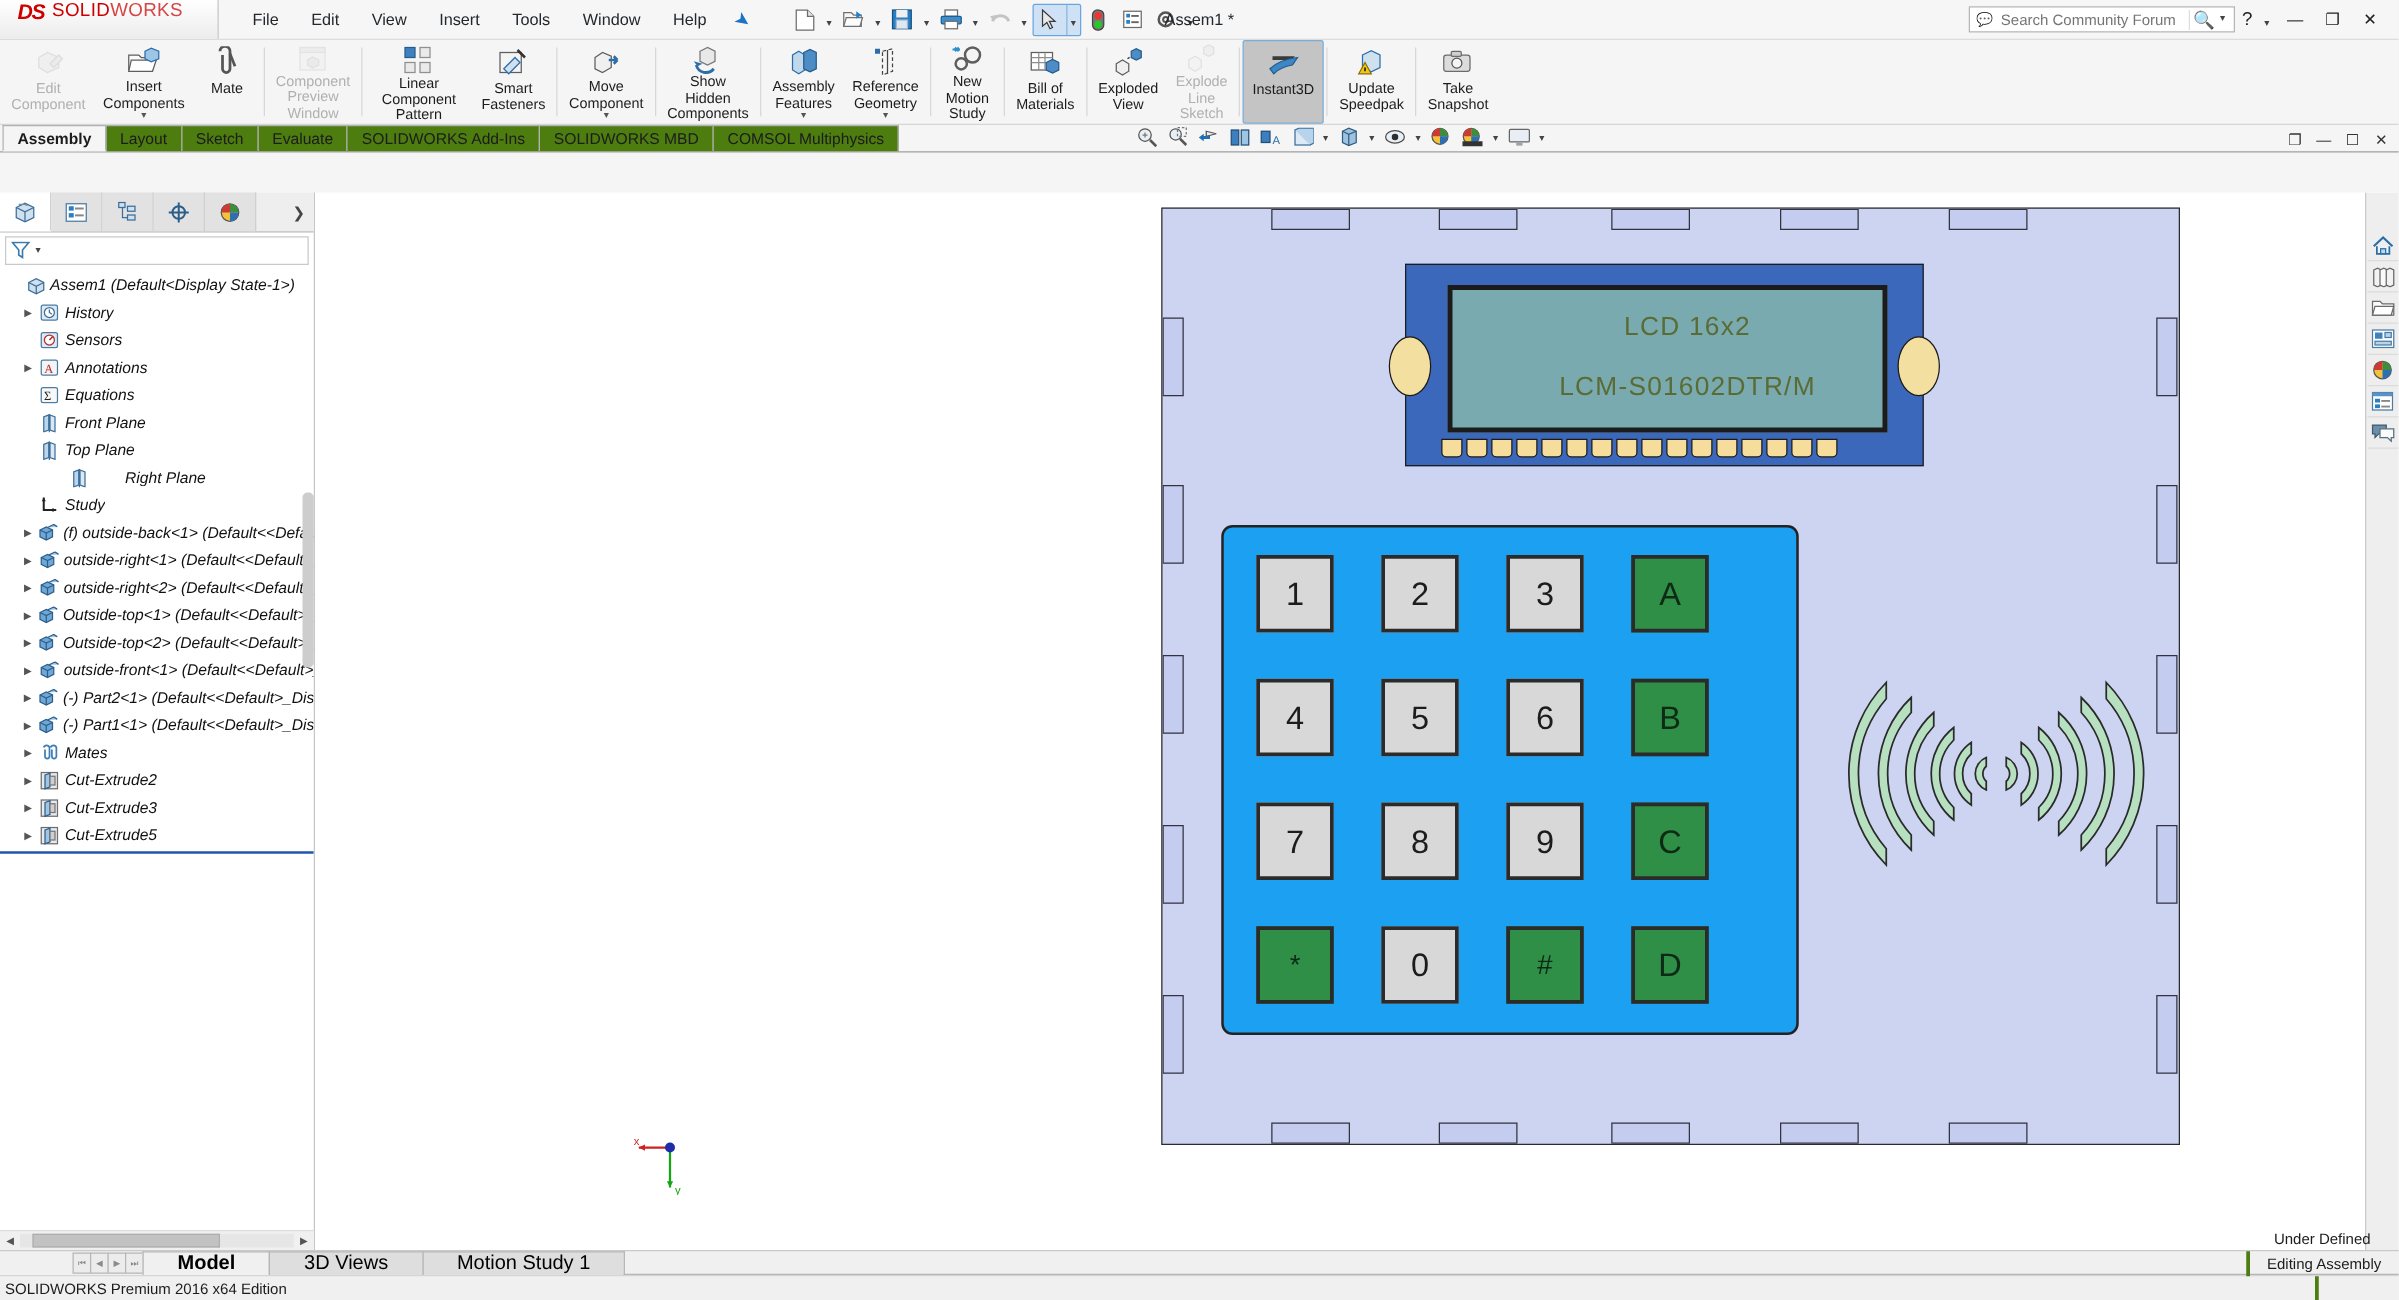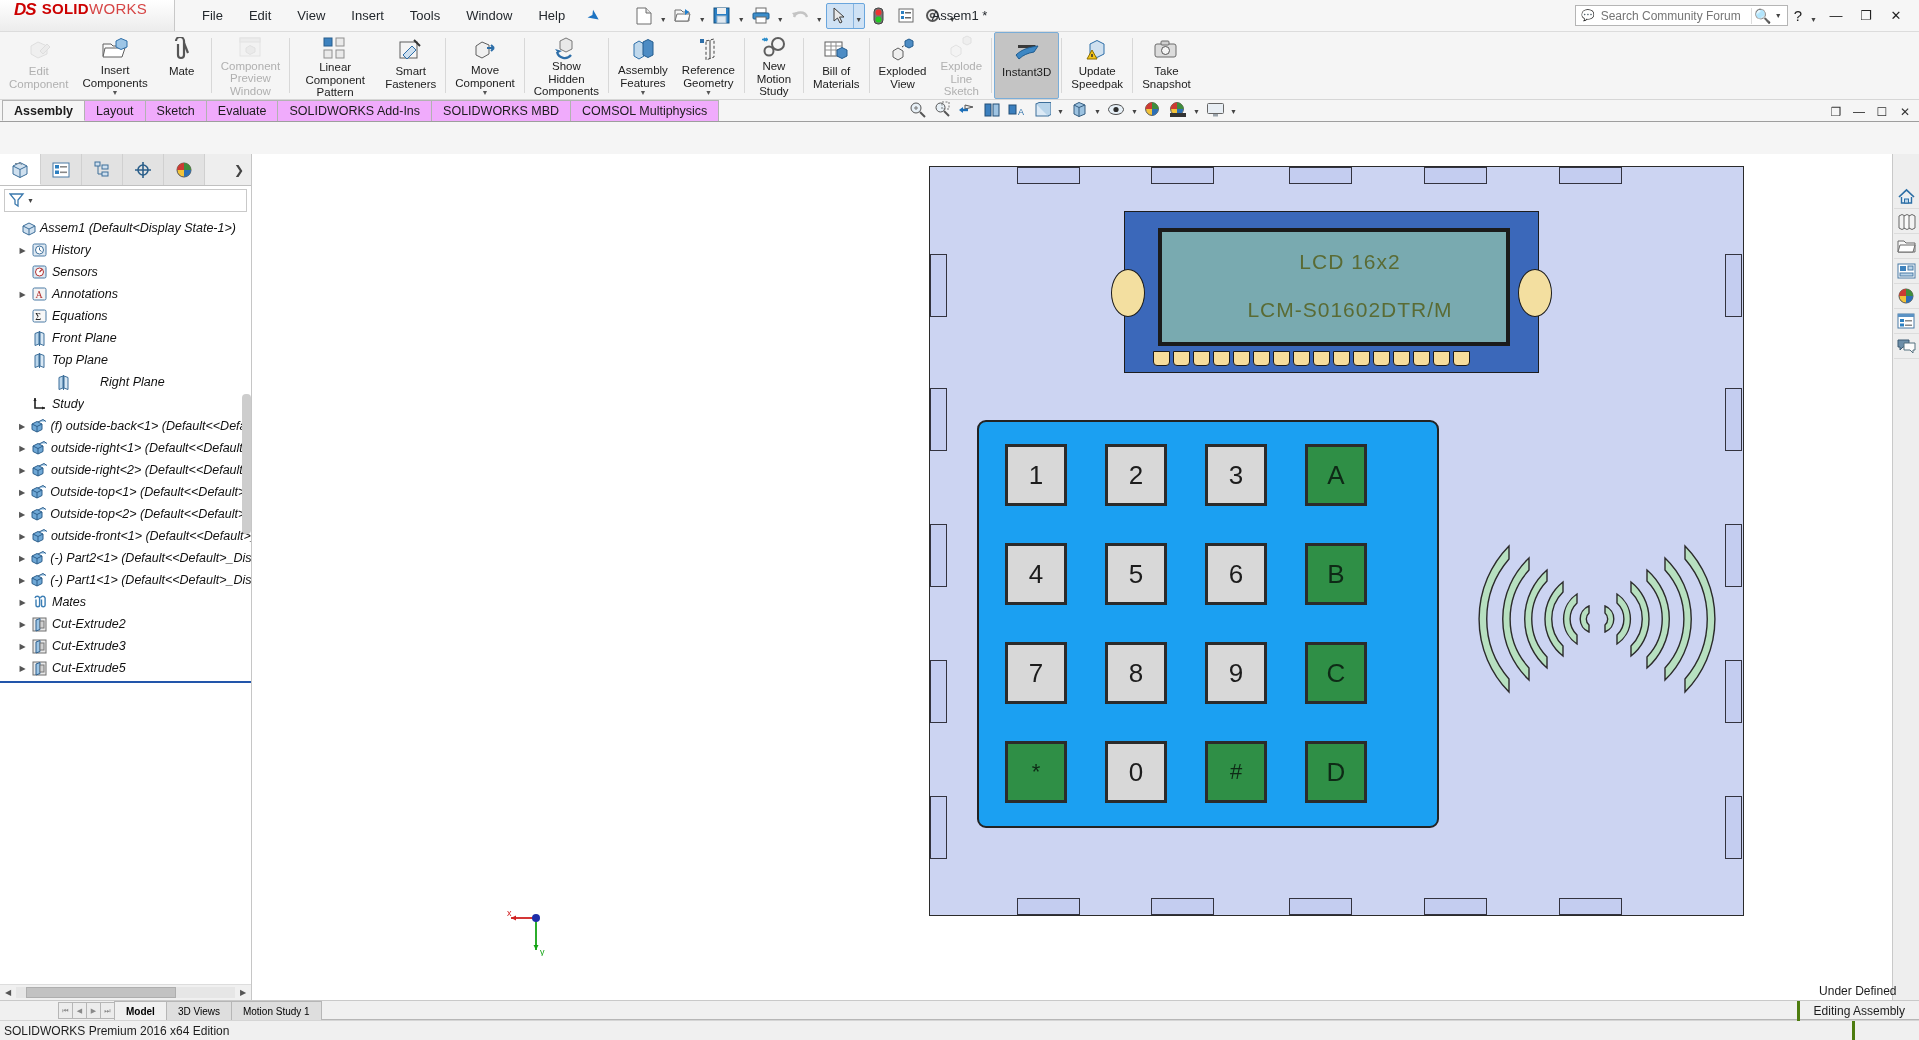--- a/index.html
+++ b/index.html
@@ -19,21 +19,21 @@
     position:relative; height:32px; background:#f6f6f6;
     border-bottom:1px solid #dcdcdc; display:flex; align-items:center;
   }
   .logo-box{
     width:175px; height:31px; background:linear-gradient(#ffffff,#ececec);
     border-right:1px solid #c8c8c8; display:flex; align-items:flex-start;
     padding-left:14px; gap:6px;
   }
   .ds-mark{ color:#cc0000; font-size:17px; font-weight:bold; font-style:italic; letter-spacing:-1px;}
   .sw-word{ font-size:15px; letter-spacing:0.3px;}
-  .sw-word b{ color:#cc0000; font-weight:bold;margin-top:15px;}
+  .sw-word b{ color:#cc0000; font-weight:normal;margin-top:15px;}
   .sw-word span{ color:#d64545; font-weight:normal;}
   .menubar{ display:flex; align-items:center; gap:0px; margin-left:14px;}
   .menubar > div{ padding:5px 13px; color:#23282d; font-size:13px; cursor:default;}
   .pin-icon{ color:#1c73c2; font-size:15px; margin-left:10px; transform:rotate(35deg);}
   .std-toolbar{ display:flex; align-items:center; gap:1px; margin-left:30px;}
   .tb-btn{ width:26px;height:24px; display:flex;align-items:center;justify-content:center; cursor:pointer;}
   .tb-caret{ width:11px;height:24px;display:flex;align-items:flex-end;justify-content:center;padding-bottom:5px;
     font-size:7px;color:#444;cursor:pointer;}
   .tb-sel{ background:#cfe2f5; border:1px solid #6aa6dd; border-radius:2px;}
   .doc-title{ position:absolute; left:0; right:0; text-align:center; font-size:13px; color:#23282d; pointer-events:none;}
@@ -61,21 +61,21 @@
   .rb.disabled .lbl{ color:#b0b0b0;}
   .rb.disabled{ cursor:default;}
   .rb.active{ background:#c4c4c4; border:1px solid #7aadd8; border-radius:2px;}
   .rb .drop{ font-size:7px; color:#555; line-height:7px; height:8px;}
   .rb-sep{ width:1px; background:#d8d8d8; margin:6px 2px;}
 
   
   .cmdtabs{ height:22px; background:#f5f5f5; display:flex; align-items:flex-end; position:relative;
      border-bottom:1px solid #9e9e9e;}
   .ctab{ height:21px; padding:0 11px; display:flex;align-items:center; font-size:12.5px; color:#1c1c1c;
-     background:#f0abfc; border:1px solid #b2b2b2; border-bottom:none; margin-right:-1px; cursor:pointer;}
+     background:#4d7c0f; border:1px solid #b2b2b2; border-bottom:none; margin-right:-1px; cursor:pointer;}
   .ctab.sel{ background:#f5f5f5; font-weight:bold; border-bottom:1px solid #f5f5f5; position:relative; z-index:2;}
   .view-toolbar{ position:absolute; left:905px; bottom:1px; display:flex; align-items:center; gap:1px;}
   .vt{ width:24px;height:21px;display:flex;align-items:center;justify-content:center;cursor:pointer;}
   .vcar{ width:11px;height:21px;display:flex;align-items:flex-end;justify-content:center;padding-bottom:5px;font-size:7px;color:#444;cursor:pointer;}
   .win-mini{ position:absolute; right:6px; bottom:2px; display:flex; gap:7px; align-items:center;}
   .win-mini div{ font-size:12px; color:#333; cursor:pointer; width:16px;text-align:center;}
 
   
   .workarea{ position:absolute; top:154px; left:0; right:0; bottom:40px; display:flex; }
 
@@ -107,21 +107,21 @@
   .right-rail{ position:absolute; right:0; top:0; width:27px; background:#eeeeee; border-left:1px solid #c9c9c9;
      padding-top:30px; display:flex; flex-direction:column; align-items:center; gap:0px; height:100%;}
   .rr{ width:25px;height:25px;display:flex;align-items:center;justify-content:center; border-bottom:1px solid #dcdcdc; cursor:pointer;}
 
   
   .bottombar{ position:absolute; left:0; right:0; bottom:20px; height:20px; background:#f0f0f0;
      border-top:1px solid #c9c9c9; display:flex; align-items:stretch; }
   .navbtns{ display:flex; align-items:center; margin-left:58px;}
   .navbtns div{ width:15px; height:17px; border:1px solid #b6b6b6; background:#ececec; display:flex;
      align-items:center;justify-content:center;font-size:7px;color:#8a8a8a; margin-right:-1px;}
-  .btab{ padding:0 11px; display:flex; align-items:center; font-size:10px; background:#dedede;
+  .btab{ padding:0 27px; display:flex; align-items:center; font-size:16px; background:#dedede;
      border:1px solid #b6b6b6; border-bottom:none; margin-right:-1px; cursor:pointer;}
   .btab.sel{ background:#f0f0f0; font-weight:bold;}
   .btab-fill{ flex:1; border-bottom:1px solid #b6b6b6;}
 
   
   .statusbar{ position:absolute; left:0; right:0; bottom:0; height:20px; background:#f0f0f0;
      border-top:1px solid #d5d5d5; display:flex; align-items:center; font-size:12px; color:#1c1c1c;}
   .sb-left{ padding-left:4px;}
   .sb-right{ margin-left:auto; display:flex; align-items:center;flex-direction:column;}
   .sb-cell{ padding:0 14px; border-left:3px solid #4d7c0f; height:20px; display:flex;align-items:center;}

